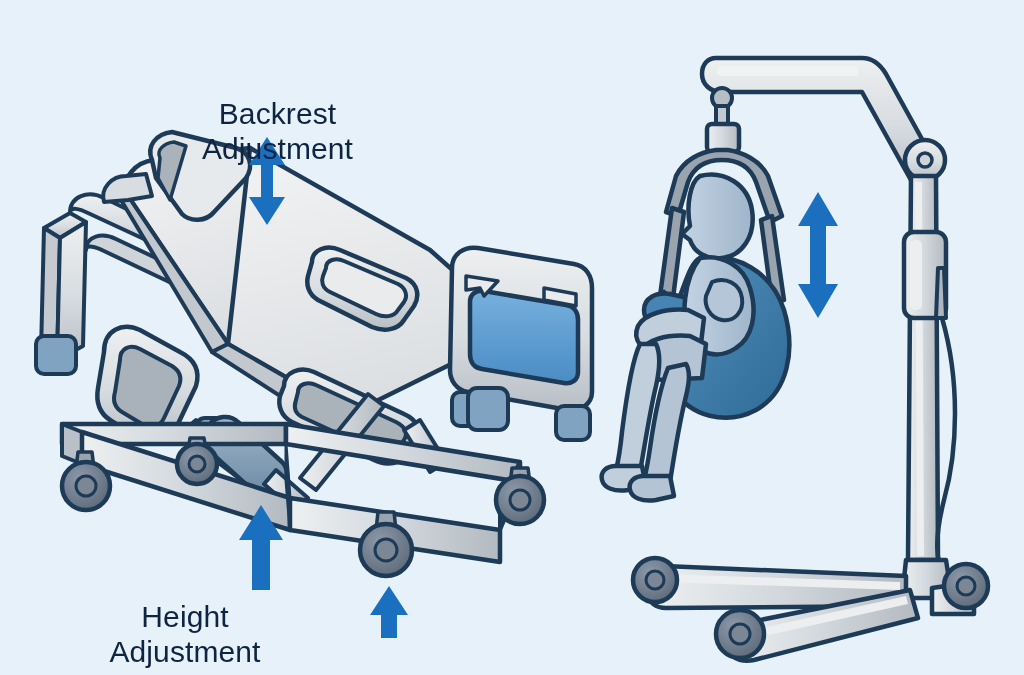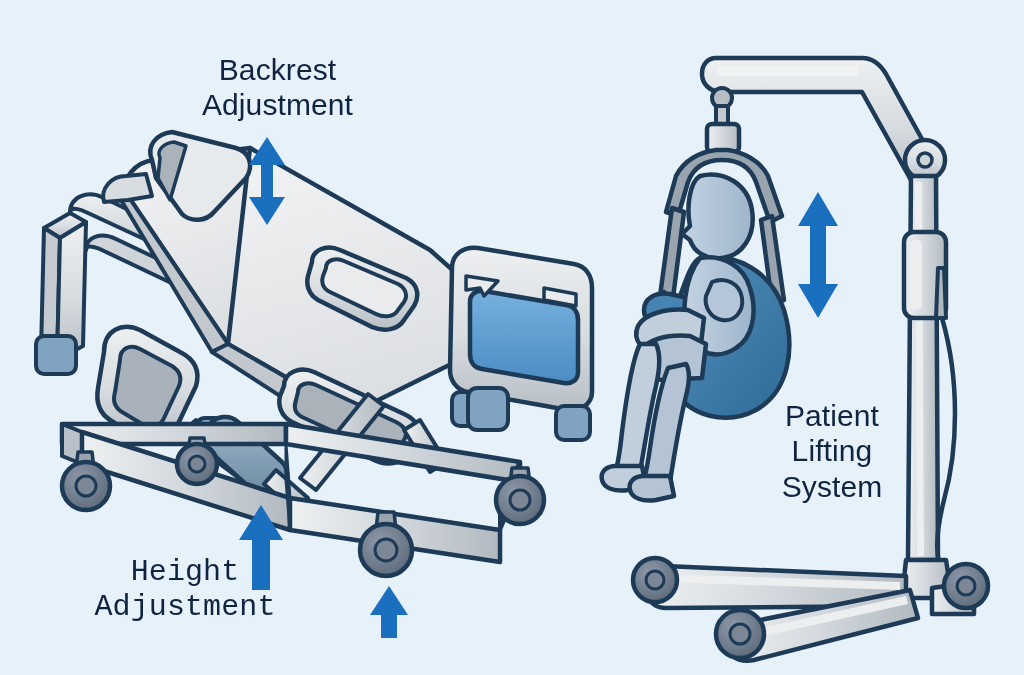--- a/index.html
+++ b/index.html
@@ -25,23 +25,24 @@
   .label {
     position: absolute;
     color: #0f2440;
     font-family: "Liberation Sans", sans-serif;
     font-size: 30px;
     font-weight: 400;
     line-height: 1.18;
     text-align: center;
     white-space: pre-line;
     letter-spacing: 0.1px;
+    margin-top: 44px;
   }
   #label-backrest { left: 150px; top: 52px; width: 255px; }
-  #label-height   { left: 60px;  top: 555px; width: 250px; font-family: Liberation Mono, monospace; }
+  #label-height   { left: 60px;  top: 555px; width: 250px; }
   #label-legrest  { left: 300px; top: 635px; width: 250px; }
   #label-patient  { left: 742px; top: 398px; width: 180px; }
 </style>
 </head>
 <body>
 
 <div id="stage">
 
   <svg id="art" viewBox="0 0 1024 675" xmlns="http://www.w3.org/2000/svg">
     <defs>
@@ -322,17 +323,14 @@
     </g>
   </svg>
 
   <div class="label" id="label-backrest">Backrest
 Adjustment</div>
 
   <div class="label" id="label-height">Height
 Adjustment</div>
 
 
-  <div class="label" id="label-patient">Patient
-Lifting
-System</div>
 
 </div>
 
 </body></html>

